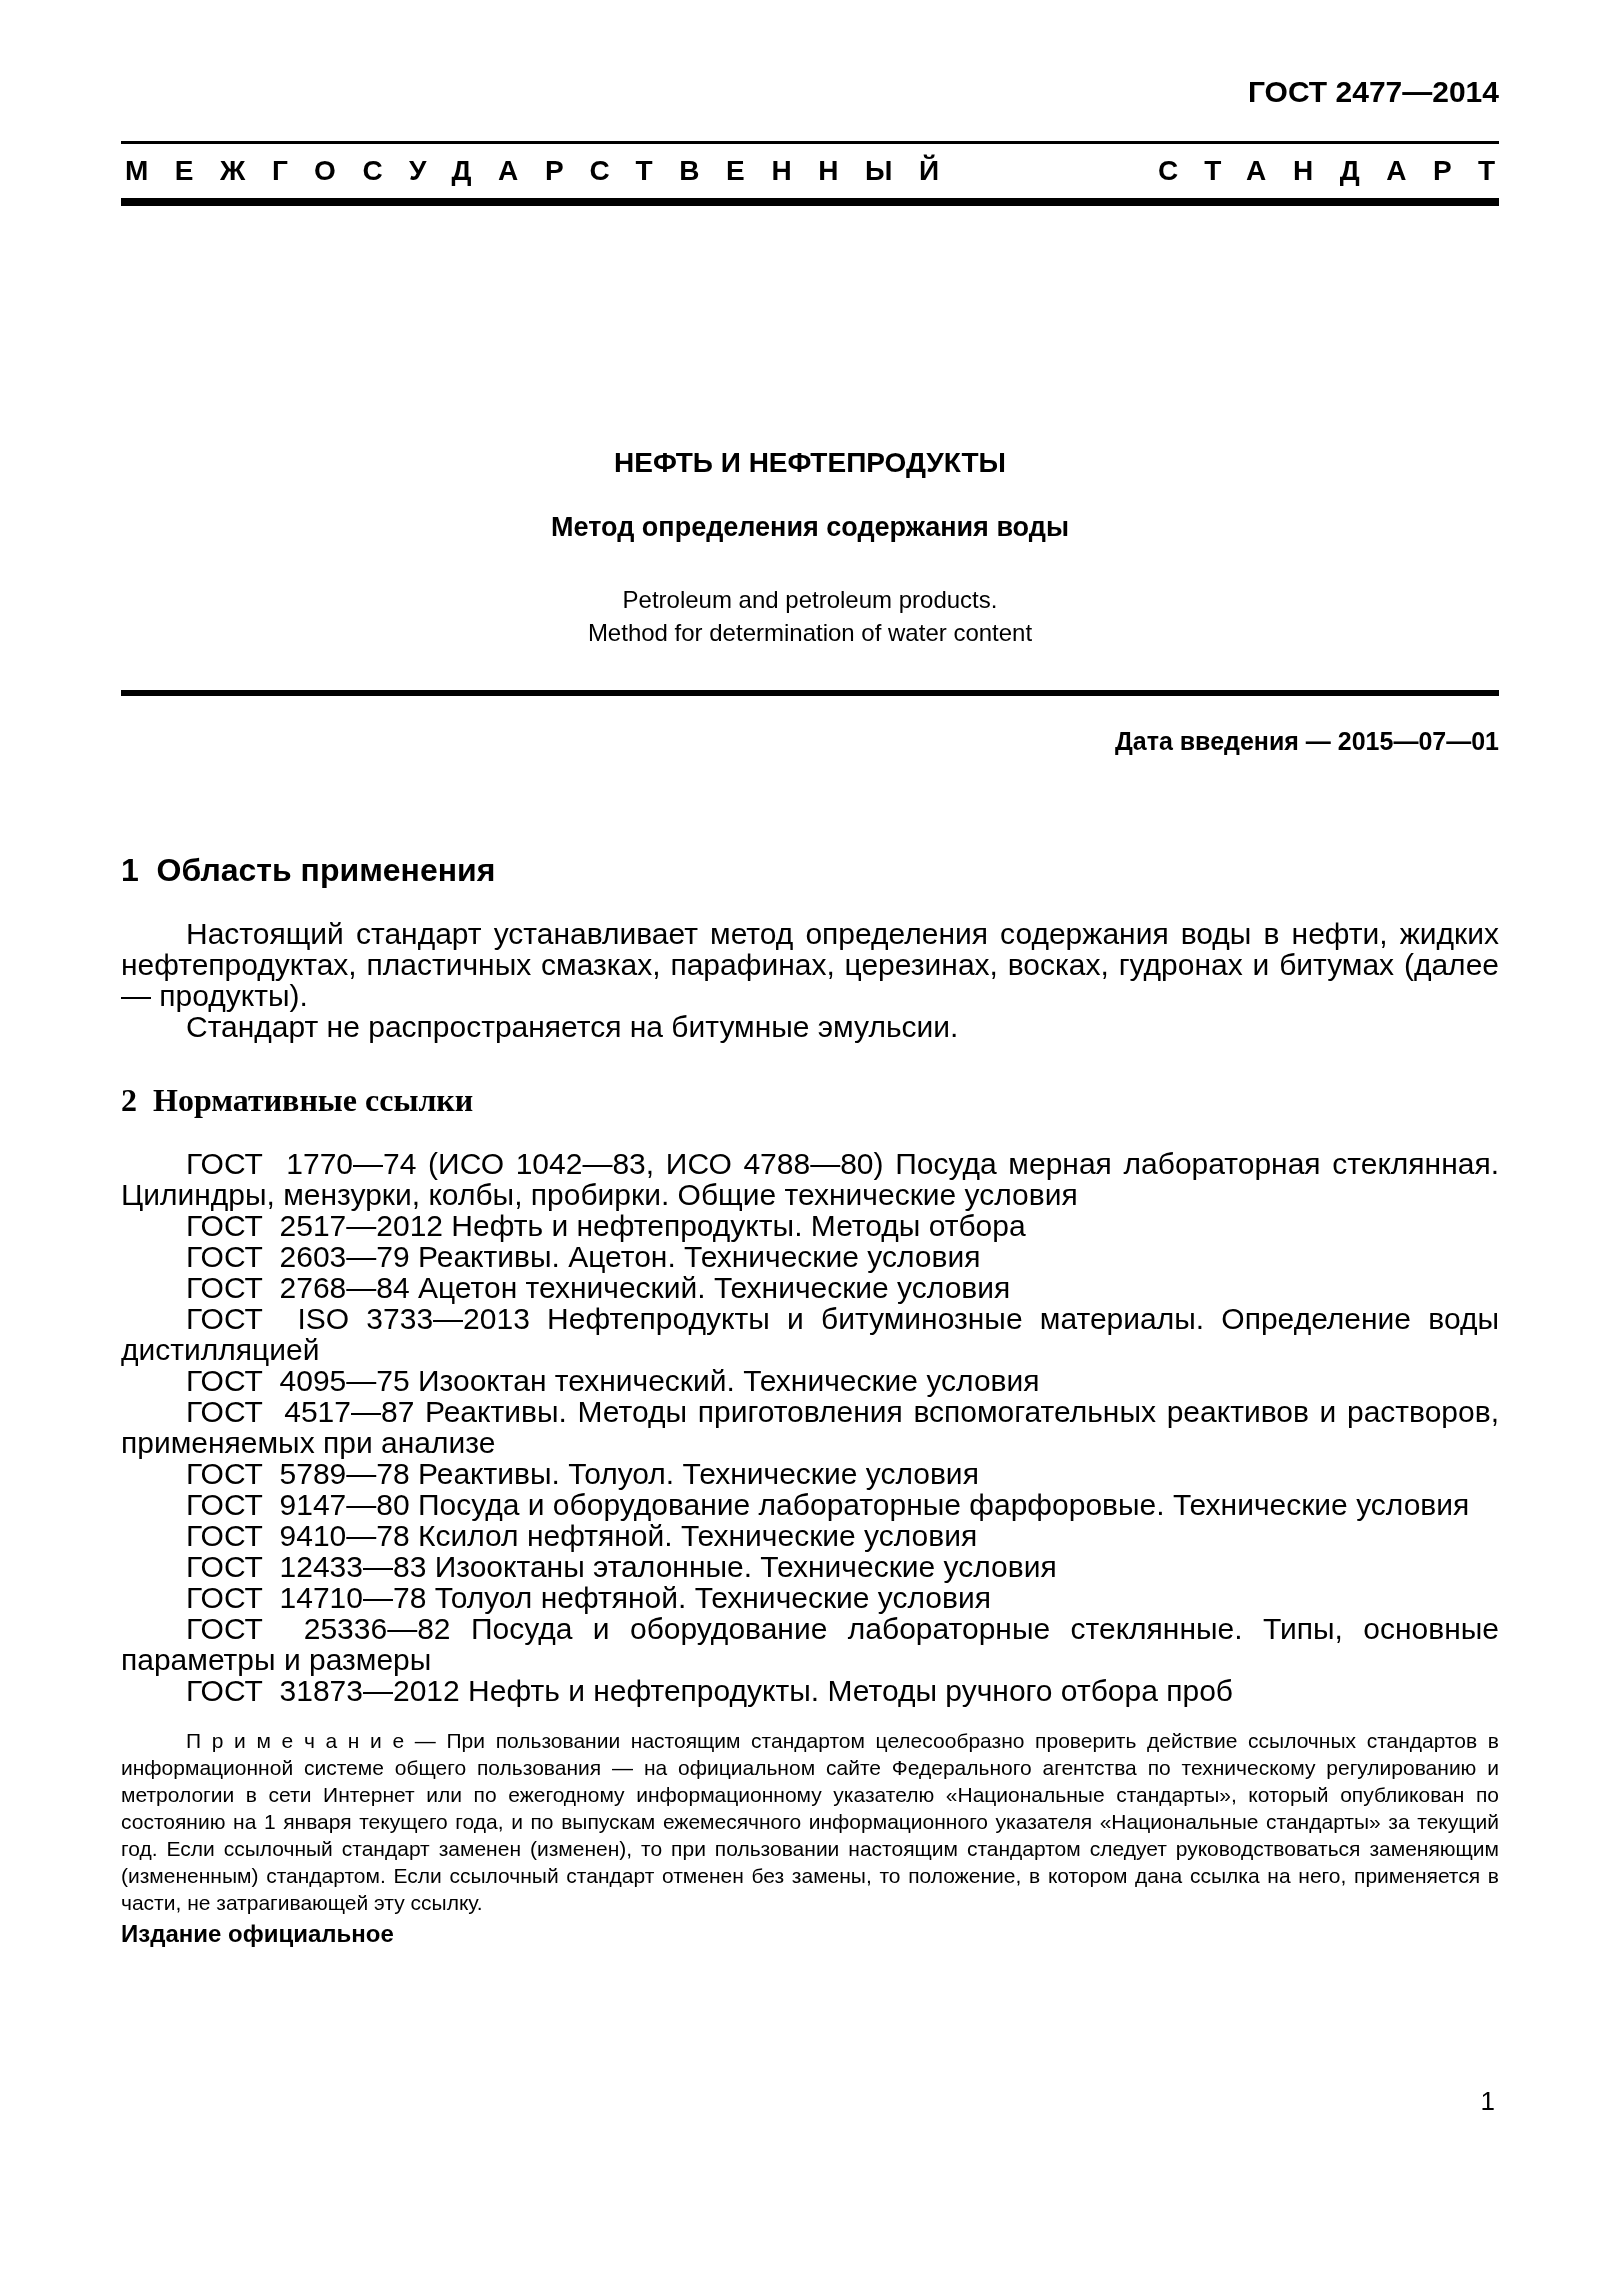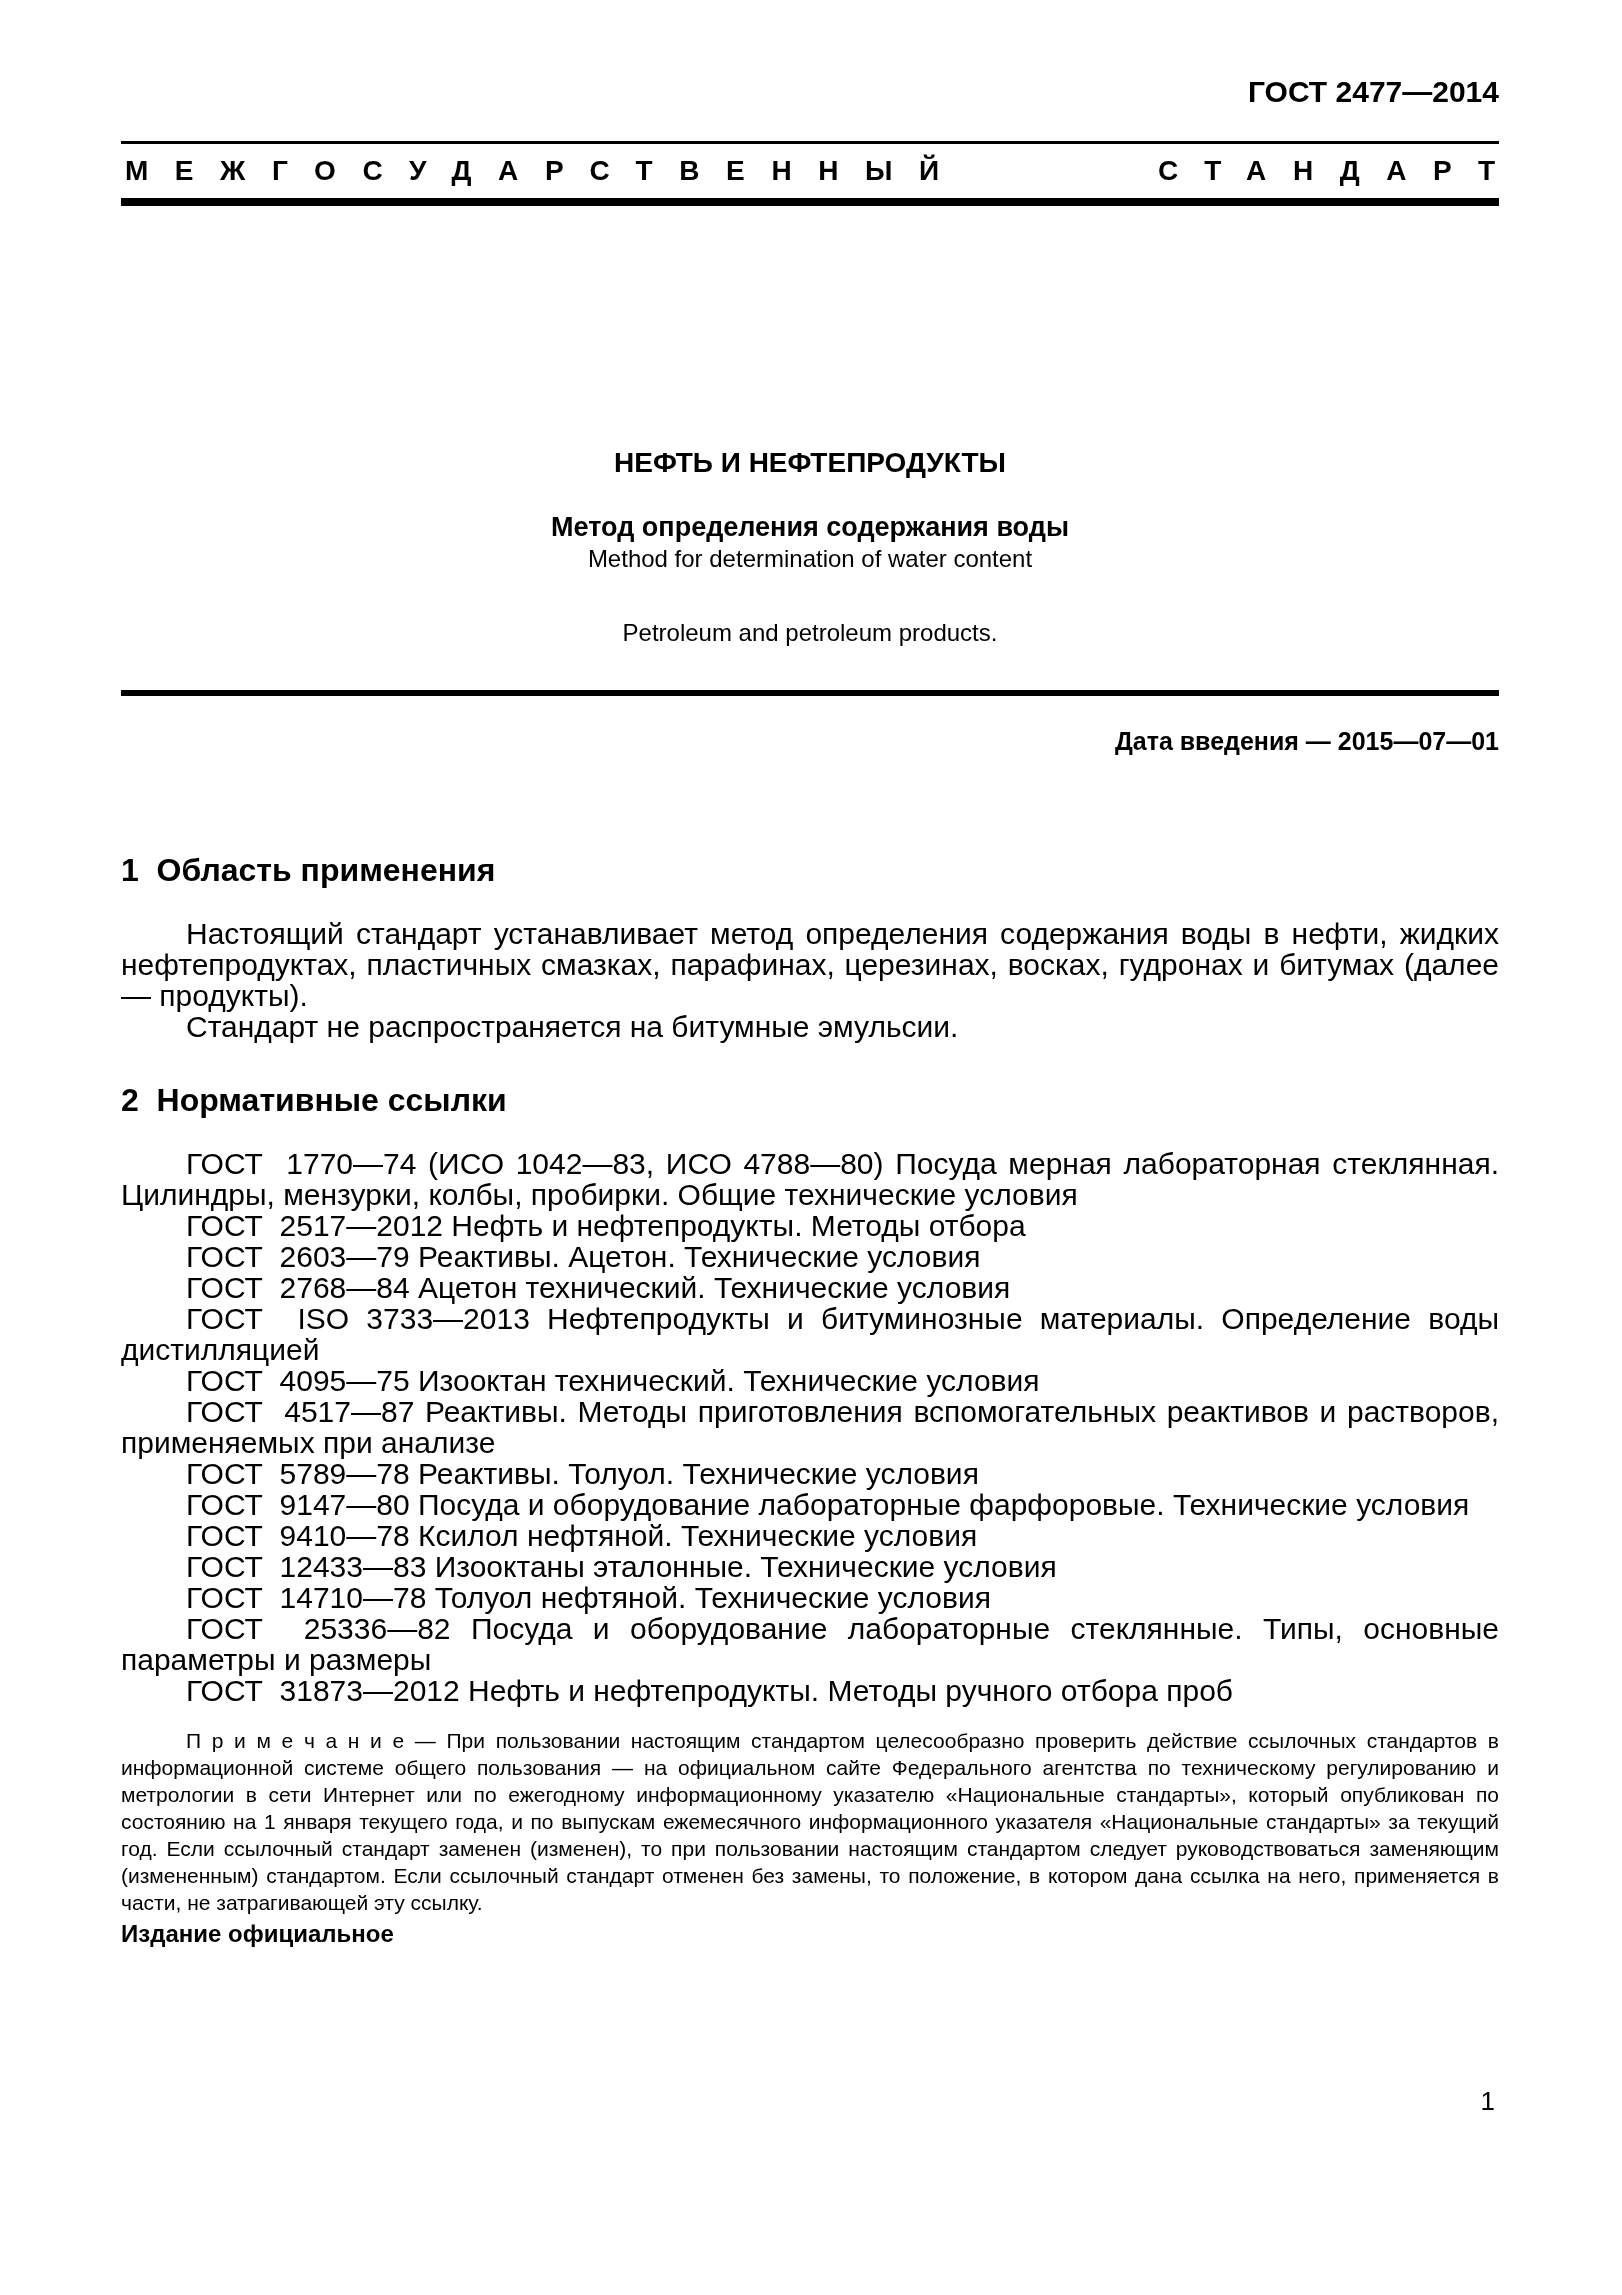--- a/index.html
+++ b/index.html
@@ -68,21 +68,21 @@
     font-weight: bold;
     font-size: 25px;
     line-height: 30px;
   }
   .sec-h {
     margin: 97px 0 30px 0;
     font-size: 32px;
     font-weight: bold;
     line-height: 35px;
   }
-  .sec-h.second { margin-top: 41px; }
+  .sec-h.second { margin-top: 41px; font-family: Liberation Serif, serif; }
   .body-p {
     margin: 0;
     font-size: 30px;
     line-height: 31px;
     text-align: justify;
     text-indent: 65px;
   }
   .note {
     margin: 21px 0 0 0;
     font-size: 21px;
@@ -112,22 +112,22 @@
   <div class="doc-code">ГОСТ 2477—2014</div>
 
   <div class="banner">
     <span>МЕЖГОСУДАРСТВЕННЫЙ</span>
     <span>СТАНДАРТ</span>
   </div>
 
   <div class="title-block">
     <div class="t-ru-main">НЕФТЬ И НЕФТЕПРОДУКТЫ</div>
     <div class="t-ru-sub">Метод определения содержания воды</div>
+    <div class="t-en t-en-first">Petroleum and petroleum products.</div>
     <div class="t-en">Method for determination of water content</div>
-    <div class="t-en t-en-first">Petroleum and petroleum products.</div>
   </div>
 
   <div class="rule"></div>
 
   <div class="date">Дата введения — 2015—07—01</div>
 
   <div class="sec-h">1&nbsp;&nbsp;Область применения</div>
   <p class="body-p">Настоящий стандарт устанавливает метод определения содержания воды в нефти, жидких нефтепродуктах, пластичных смазках, парафинах, церезинах, восках, гудронах и битумах (далее — продукты).</p>
   <p class="body-p">Стандарт не распространяется на битумные эмульсии.</p>
 

